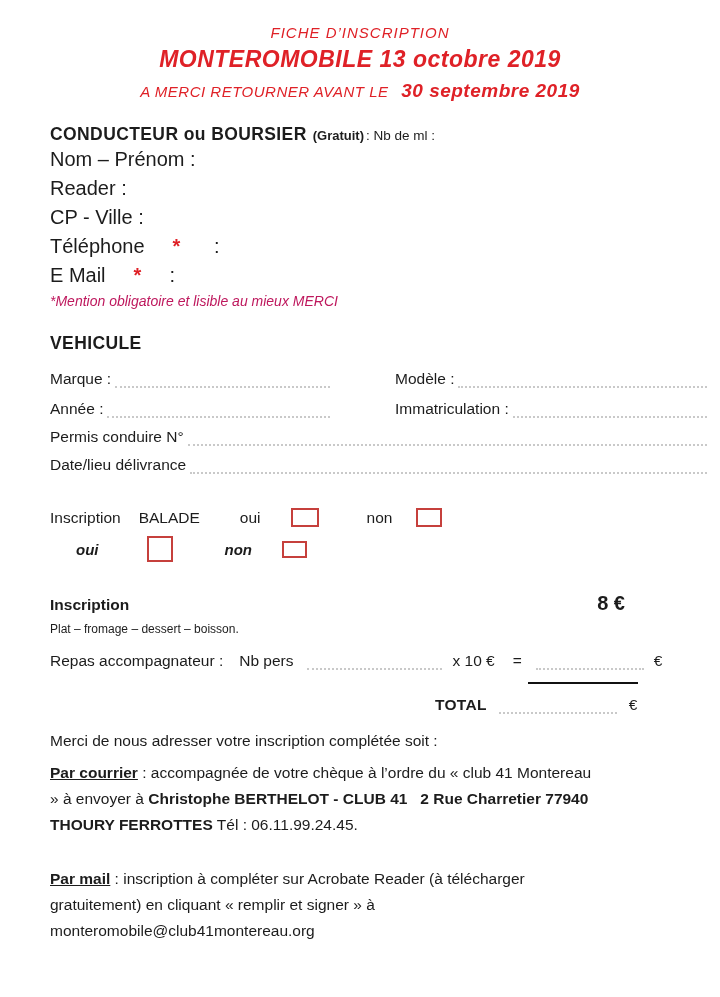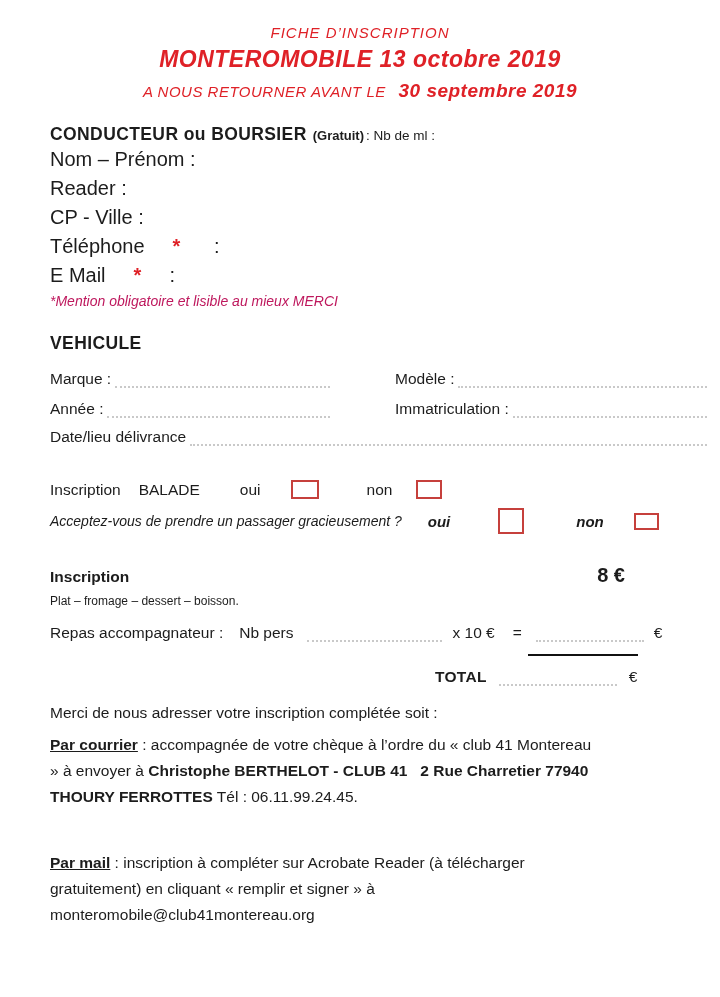--- a/index.html
+++ b/index.html
@@ -55,34 +55,34 @@
   .insc-price { font-weight:bold; font-size:20px; margin-left:auto; margin-right:82px; }
   .plat { font-size:12px; margin-top:7px; }
   .repas-row { display:flex; align-items:flex-end; margin-top:16px; font-size:15.5px; }
   .total-rule { margin-top:12px; margin-left:478px; width:110px; border-top:2.5px solid #111; }
   .total-row { display:flex; align-items:flex-end; margin-top:12px; margin-left:385px; font-size:15.5px; }
   .total-label { font-weight:bold; letter-spacing:0.3px; }
 
   
   .merci { margin-top:18px; font-size:15.5px; }
   .para { margin-top:10px; font-size:15.5px; line-height:26px; max-width:548px; }
-  .para-mail { margin-top:40px; }
+  .para-mail { margin-top:28px; }
   .bold-u { font-weight:bold; text-decoration:underline; }
   .bold { font-weight:bold; white-space:pre-wrap; }
 </style>
 </head>
 <body>
 
 <div class="page">
 
   <header class="doc-header">
     <div class="doc-subtitle">FICHE D’INSCRIPTION</div>
     <div class="doc-title">MONTEROMOBILE 13 octobre 2019</div>
     <div class="doc-deadline">
-      <span>A NOUS RETOURNER AVANT LE</span>
+      <span>A MERCI RETOURNER AVANT LE</span>
       <span class="date">30 septembre 2019</span>
     </div>
   </header>
 
   <div class="content">
 
     <section>
       <div class="sec-title-row">
         <span class="sec-title">CONDUCTEUR ou BOURSIER</span>
         <span class="sec-gratuit">(Gratuit)</span>
@@ -137,37 +137,40 @@
         <div class="col-left">
           <span class="lbl">Année :</span>
           <span class="dotline"></span>
         </div>
         <div class="col-right">
           <span class="lbl">Immatriculation :</span>
           <span class="dotline"></span>
         </div>
       </div>
 
+      <div class="single-line">
+        <span class="lbl">Permis conduire N°</span>
+        <span class="dotline"></span>
+      </div>
       <div class="single-line">
         <span class="lbl">Date/lieu délivrance</span>
         <span class="dotline"></span>
       </div>
     </section>
 
     <section>
       <div class="balade-row">
         <span>Inscription</span>
         <span style="margin-left:18px;">BALADE</span>
         <span style="margin-left:40px;">oui</span>
         <span class="checkbox" style="width:28px;height:19px;margin-left:30px;"></span>
         <span style="margin-left:48px;">non</span>
         <span class="checkbox" style="width:26px;height:19px;margin-left:24px;"></span>
       </div>
       <div class="passager-row">
-        <span class="passager-q">Acceptez-vous de prendre un passager gracieusement ?</span>
         <span class="oui-non-it" style="margin-left:26px;">oui</span>
         <span class="checkbox" style="width:26px;height:26px;margin-left:48px;"></span>
         <span class="oui-non-it" style="margin-left:52px;">non</span>
         <span class="checkbox" style="width:25px;height:17px;margin-left:30px;"></span>
       </div>
     </section>
 
     <section>
       <div class="insc-row">
         <span class="insc-label">Inscription</span>

